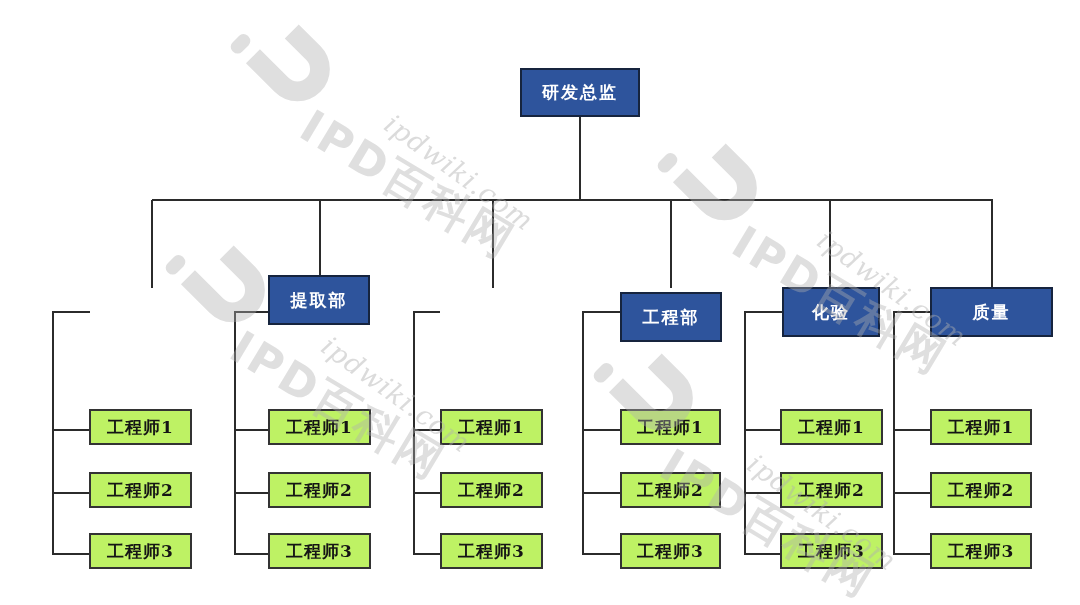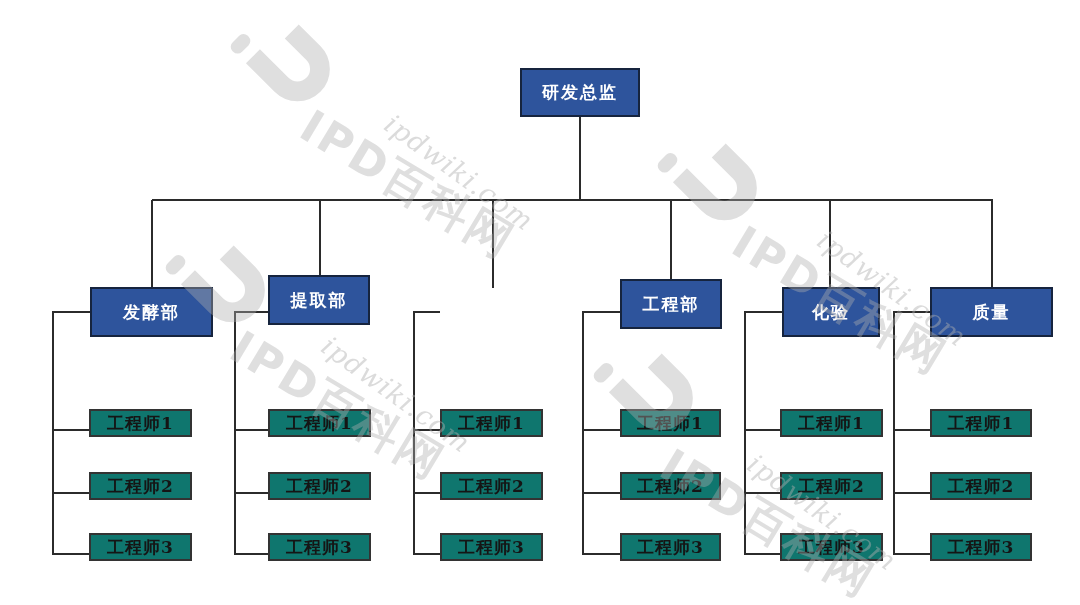--- a/index.html
+++ b/index.html
@@ -18,21 +18,21 @@
   
   .node{
     position:absolute;height:50px;background:#2e549c;border:2px solid #16243e;
     box-sizing:border-box;display:flex;align-items:center;justify-content:center;
     z-index:2;
   }
   .node span{color:#ffffff;font-size:17px;font-weight:bold;letter-spacing:2px;}
   .root{height:49px;}
   
   .leaf{
-    position:absolute;height:28px;background:#0f766e;border:2px solid #333333;
+    position:absolute;height:36px;background:#bef264;border:2px solid #333333;
     box-sizing:border-box;display:flex;align-items:center;justify-content:center;
     z-index:2;
   }
   .leaf span{
     color:#151515;font-size:17px;font-weight:bold;letter-spacing:1px;
     font-family:"DejaVu Serif","Liberation Serif",serif;
   }
   
   .wm-layer{position:absolute;inset:0;z-index:5;pointer-events:none;}
   .wm-t1{
@@ -98,27 +98,24 @@
   <div class="line hline" style="left:893px;top:311px;width:37px;"></div>
   <div class="line vline" style="left:893px;top:311px;height:244px;"></div>
   <div class="line hline" style="left:893px;top:429px;width:37px;"></div>
   <div class="line hline" style="left:893px;top:492px;width:37px;"></div>
   <div class="line hline" style="left:893px;top:553px;width:37px;"></div>
 
   <div class="node root" style="left:520px;top:68px;width:120px;">
     <span>研发总监</span>
   </div>
 
-  <div class="node" style="left:90px;top:287px;width:123px;">
-    <span>发酵部</span>
-  </div>
   <div class="node" style="left:268px;top:275px;width:102px;">
     <span>提取部</span>
   </div>
-  <div class="node" style="left:620px;top:279px;width:102px;">
+  <div class="node" style="left:620px;top:292px;width:102px;">
     <span>工程部</span>
   </div>
   <div class="node" style="left:782px;top:287px;width:98px;">
     <span>化验</span>
   </div>
   <div class="node" style="left:930px;top:287px;width:123px;font-family:Liberation Mono, monospace;">
     <span>质量</span>
   </div>
 
   <div class="leaf" style="left:89px;top:409px;width:103px;">

